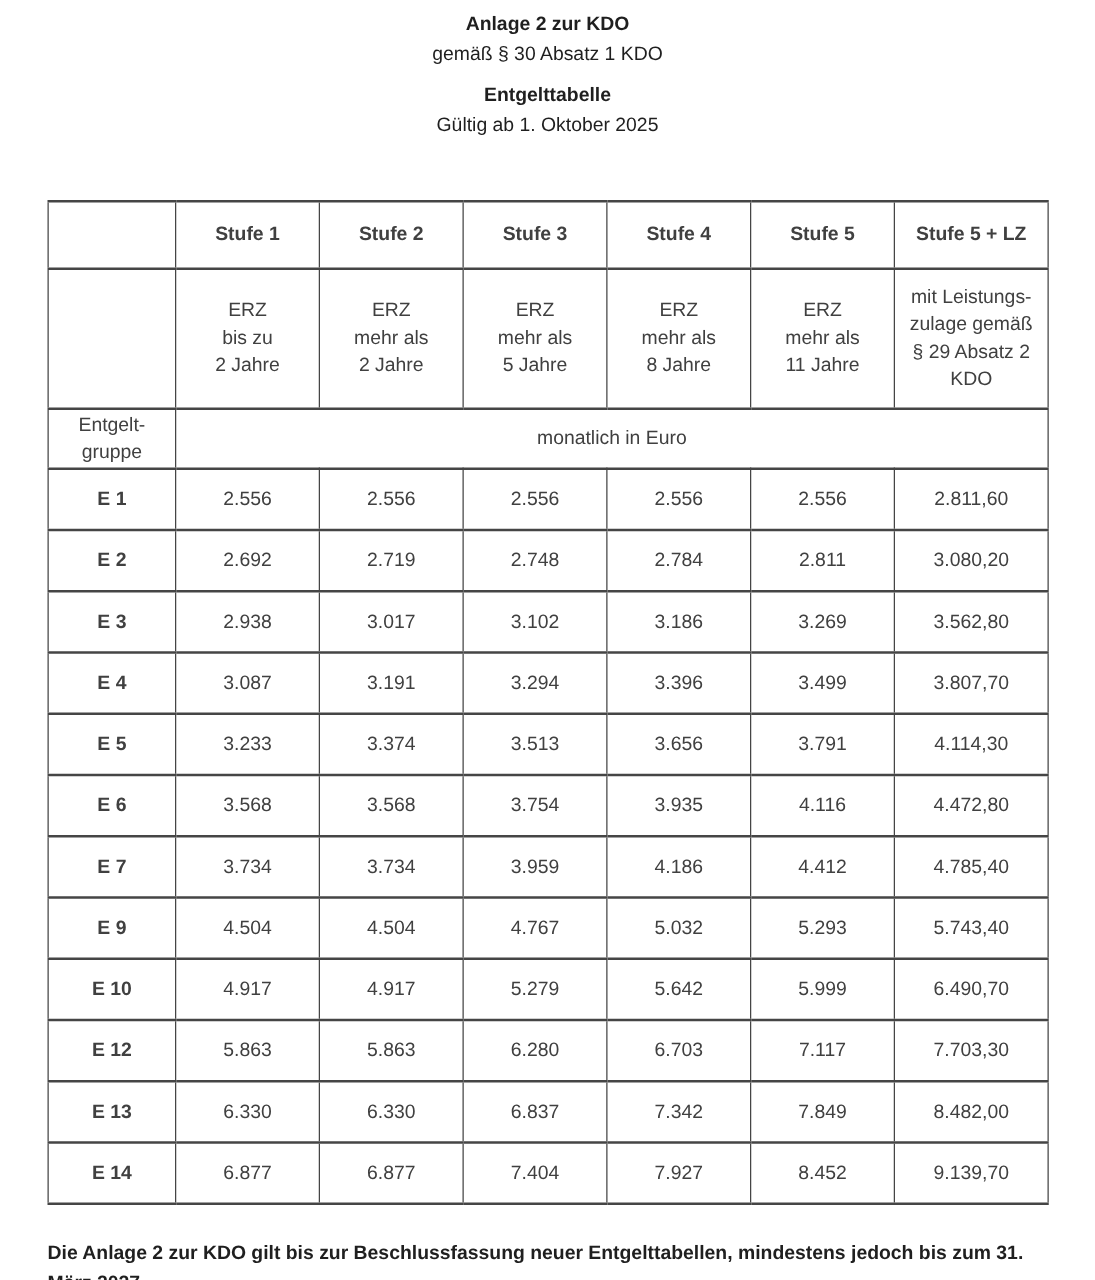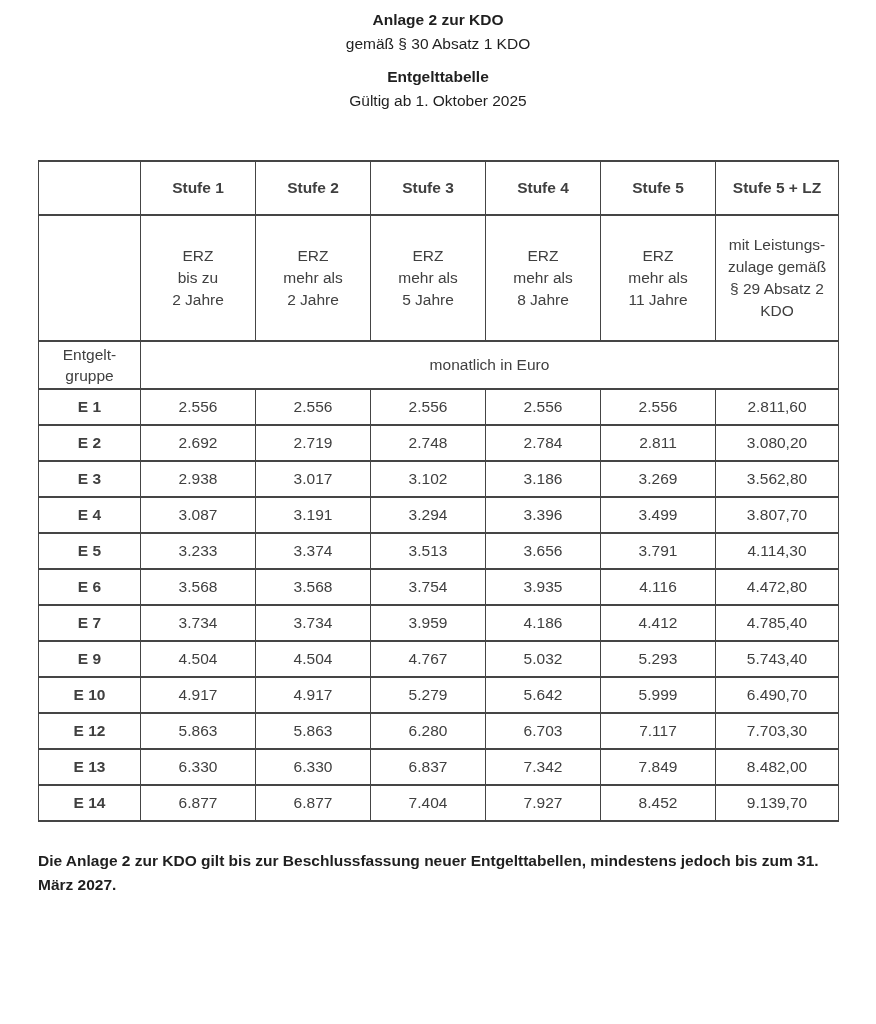--- a/index.html
+++ b/index.html
@@ -45,31 +45,31 @@
     font-weight: normal;
     padding: 2px 4px;
   }
   
   td.spacer { border: none; background: transparent; }
   td.spacer-top { border: none; border-bottom: 1px solid #e4e4e4; }
 
   tr.stufe-row { height: 54px; }
   tr.stufe-row th { font-weight: bold; }
 
-  tr.erz-row { height: 126px; }
+  tr.erz-row { height: 112px; }
   tr.erz-row td { white-space: pre-line; line-height: 22px; }
 
   tr.unit-row { height: 48px; }
   th.group-header {
     font-weight: bold;
     white-space: pre-line;
     line-height: 21px;
   }
 
-  tr.data-row { height: 36px; }
+  tr.data-row { height: 49px; }
   tr.data-row th { font-weight: bold; }
 
   
   .footer-note {
     margin: 27px 38px 0 38px;
     width: 800px;
     font-weight: bold;
     font-size: 15.5px;
     line-height: 24px;
     text-align: left;

